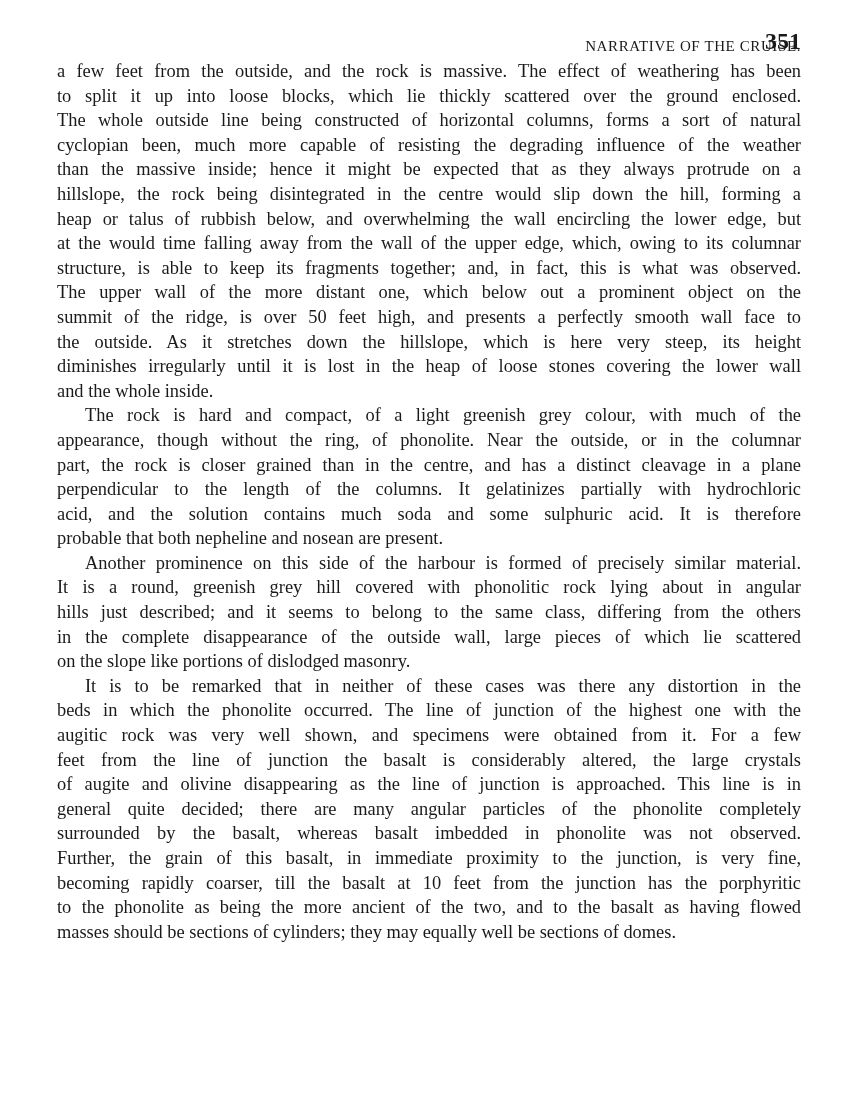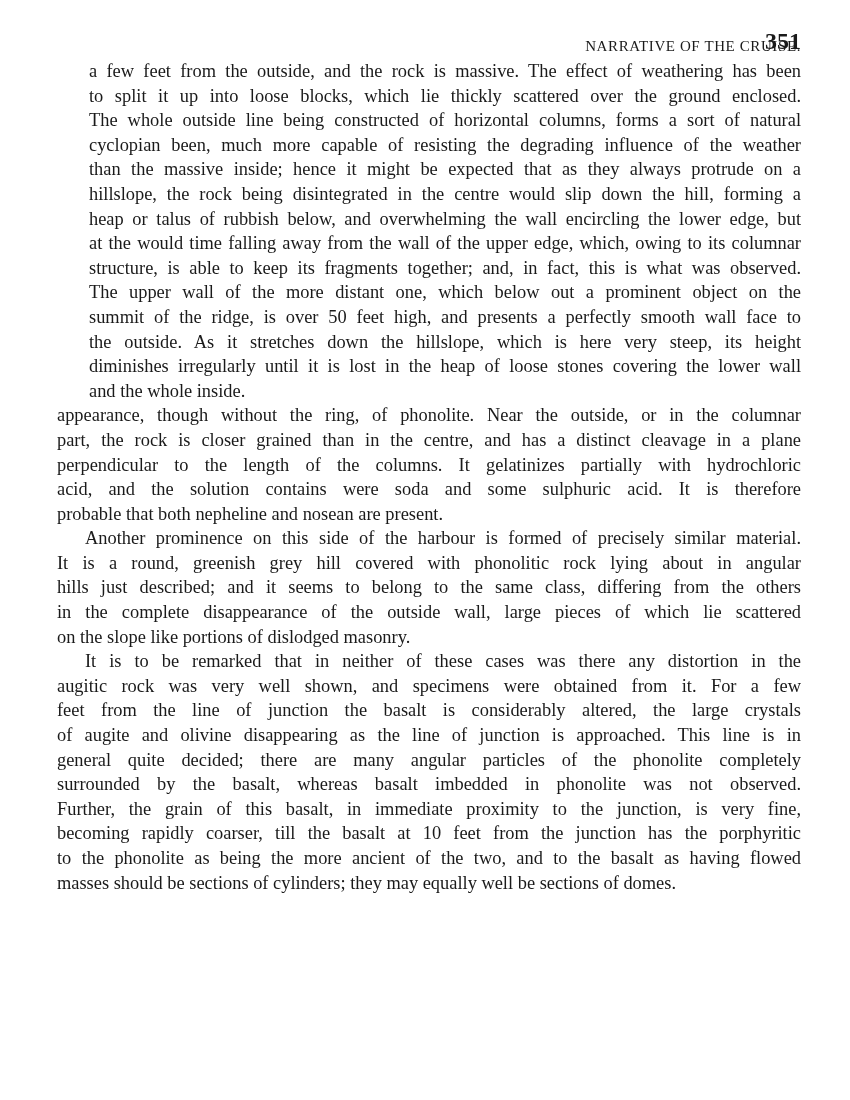--- a/index.html
+++ b/index.html
@@ -17,52 +17,54 @@
 </head>
 <body>
 
 <div class="page">
   <div class="running-head">
     <div class="running-title">NARRATIVE OF THE CRUISE.</div>
     <div class="page-number">351</div>
   </div>
 
   <div class="body-text">
-    <p class="para" style="text-indent: 0px; margin-left: 32px;">
+    <p class="para" style="text-indent: 0px;">
         <span class="line">a few feet from the outside, and the rock is massive.  The effect of weathering has been</span>
         <span class="line">to split it up into loose blocks, which lie thickly scattered over the ground enclosed.</span>
         <span class="line">The whole outside line being constructed of horizontal columns, forms a sort of natural</span>
         <span class="line">cyclopian been, much more capable of resisting the degrading influence of the weather</span>
         <span class="line">than the massive inside; hence it might be expected that as they always protrude on a</span>
         <span class="line">hillslope, the rock being disintegrated in the centre would slip down the hill, forming a</span>
         <span class="line">heap or talus of rubbish below, and overwhelming the wall encircling the lower edge, but</span>
         <span class="line">at the would time falling away from the wall of the upper edge, which, owing to its columnar</span>
         <span class="line">structure, is able to keep its fragments together; and, in fact, this is what was observed.</span>
         <span class="line">The upper wall of the more distant one, which below out a prominent object on the</span>
         <span class="line">summit of the ridge, is over 50 feet high, and presents a perfectly smooth wall face to</span>
         <span class="line">the outside.  As it stretches down the hillslope, which is here very steep, its height</span>
         <span class="line">diminishes irregularly until it is lost in the heap of loose stones covering the lower wall</span>
         <span class="line last">and the whole inside.</span>
       </p>
     <p class="para indent" style="text-indent: 0px;">
+        <span class="line" style="text-indent: 28px;">The rock is hard and compact, of a light greenish grey colour, with much of the</span>
         <span class="line">appearance, though without the ring, of phonolite.  Near the outside, or in the columnar</span>
         <span class="line">part, the rock is closer grained than in the centre, and has a distinct cleavage in a plane</span>
         <span class="line">perpendicular to the length of the columns.  It gelatinizes partially with hydrochloric</span>
-        <span class="line">acid, and the solution contains were soda and some sulphuric acid.  It is therefore</span>
+        <span class="line">acid, and the solution contains much soda and some sulphuric acid.  It is therefore</span>
         <span class="line last">probable that both nepheline and nosean are present.</span>
       </p>
     <p class="para indent" style="text-indent: 0px;">
         <span class="line" style="text-indent: 28px;">Another prominence on this side of the harbour is formed of precisely similar material.</span>
         <span class="line">It is a round, greenish grey hill covered with phonolitic rock lying about in angular</span>
         <span class="line">hills just described; and it seems to belong to the same class, differing from the others</span>
         <span class="line">in the complete disappearance of the outside wall, large pieces of which lie scattered</span>
         <span class="line last">on the slope like portions of dislodged masonry.</span>
       </p>
     <p class="para indent" style="text-indent: 0px;">
         <span class="line" style="text-indent: 28px;">It is to be remarked that in neither of these cases was there any distortion in the</span>
+        <span class="line">beds in which the phonolite occurred.  The line of junction of the highest one with the</span>
         <span class="line">augitic rock was very well shown, and specimens were obtained from it.  For a few</span>
         <span class="line">feet from the line of junction the basalt is considerably altered, the large crystals</span>
         <span class="line">of augite and olivine disappearing as the line of junction is approached.  This line is in</span>
         <span class="line">general quite decided; there are many angular particles of the phonolite completely</span>
         <span class="line">surrounded by the basalt, whereas basalt imbedded in phonolite was not observed.</span>
         <span class="line">Further, the grain of this basalt, in immediate proximity to the junction, is very fine,</span>
         <span class="line">becoming rapidly coarser, till the basalt at 10 feet from the junction has the porphyritic</span>
         <span class="line">to the phonolite as being the more ancient of the two, and to the basalt as having flowed</span>
         <span class="line last">masses should be sections of cylinders; they may equally well be sections of domes.</span>
       </p>

